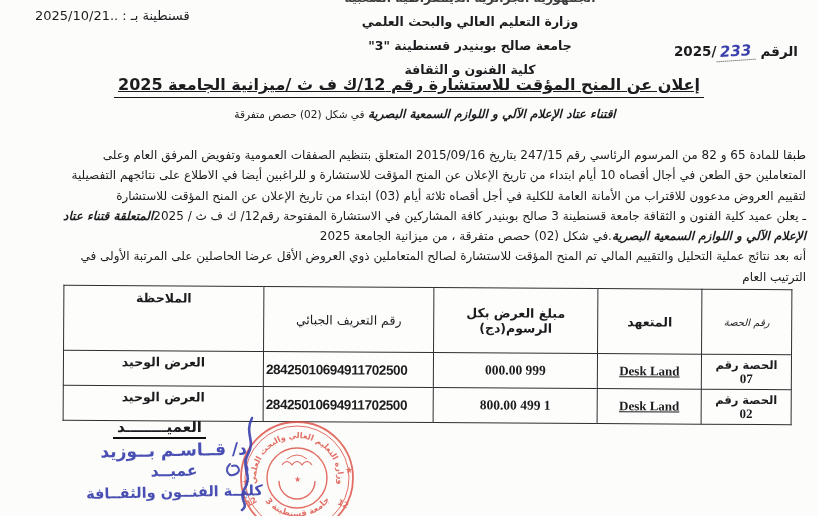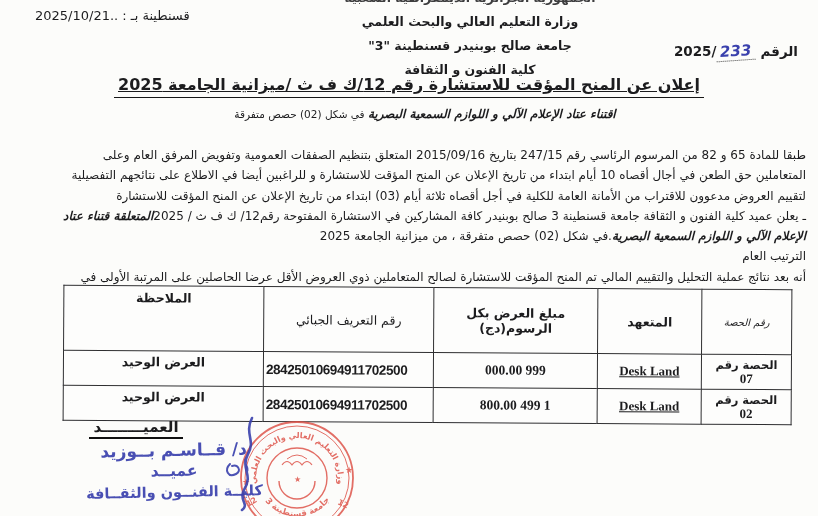--- a/index.html
+++ b/index.html
@@ -60,21 +60,21 @@
   .lotnum { display:block; font-family:"Liberation Serif", serif; font-size:13px; }
   td.contractor { font-family:"Liberation Serif", serif; font-weight:bold; font-size:13px;text-decoration:underline; }
   td.amount { font-family:"Liberation Serif", serif; font-weight:bold; font-size:13.5px; }
   td.taxid {
     font-family:"Liberation Sans", sans-serif; font-weight:bold; font-size:13.5px;
     direction:ltr; text-align:left; padding-left:2px; letter-spacing:-0.4px;
   }
   td.note { font-weight:bold; font-size:12.5px; vertical-align:top; padding-top:3px; }
   
   .dean-label {
-    position:absolute; top:417px; left:66px; width:140px; text-align:center;
+    position:absolute; top:417px; left:66px; width:140px; 
     direction:rtl; z-index:2;
   }
   .dean-label span { font-size:15px; font-weight:bold; border-bottom:2px solid #101010; padding:0 4px 1px; }
   .blue-stamp {
     position:absolute; top:440px; left:38px; width:272px; text-align:center;
     direction:rtl; color:var(--ink-blue); font-weight:bold; line-height:21px;
     transform:rotate(-1.2deg); z-index:5; opacity:0.92;
   }
   .bs-name { font-size:17px; letter-spacing:1px; }
   .bs-title { font-size:15.5px; letter-spacing:3px; }
@@ -111,22 +111,22 @@
   <div class="body-text">
     <div class="bline">طبقا للمادة 65 و 82 من المرسوم الرئاسي رقم 247/15 بتاريخ 2015/09/16 المتعلق بتنظيم الصفقات العمومية وتفويض المرفق العام وعلى</div>
     <div class="bline">المتعاملين حق الطعن في أجال أقصاه 10 أيام ابتداء من تاريخ الإعلان عن المنح المؤقت للاستشارة و للراغبين أيضا في الاطلاع على نتائجهم التفصيلية</div>
     <div class="bline">لتقييم العروض مدعوون للاقتراب من الأمانة العامة للكلية في أجل أقصاه ثلاثة أيام (03) ابتداء من تاريخ الإعلان عن المنح المؤقت للاستشارة</div>
     <div class="bline">
       <span>ـ يعلن عميد كلية الفنون و الثقافة جامعة قسنطينة 3 صالح بوبنيدر كافة المشاركين في الاستشارة المفتوحة رقم12/ ك ف ث / 2025</span><span class="bi">المتعلقة قتناء عتاد</span>
     </div>
     <div class="bline">
       <span class="bi">الإعلام الآلي و اللوازم السمعية البصرية</span><span>.في شكل (02) حصص متفرقة ، من ميزانية الجامعة 2025</span>
     </div>
+    <div class="bline">أنه بعد نتائج عملية التحليل والتقييم المالي تم المنح المؤقت للاستشارة لصالح المتعاملين ذوي العروض الأقل عرضا الحاصلين على المرتبة الأولى في</div>
     <div class="bline">الترتيب العام</div>
-    <div class="bline">أنه بعد نتائج عملية التحليل والتقييم المالي تم المنح المؤقت للاستشارة لصالح المتعاملين ذوي العروض الأقل عرضا الحاصلين على المرتبة الأولى في</div>
   </div>
 
   <table class="doc-table">
     <colgroup>
       <col style="width:90px">
         <col style="width:104px">
         <col style="width:164px">
         <col style="width:170px">
         <col style="width:200px">
     </colgroup>

